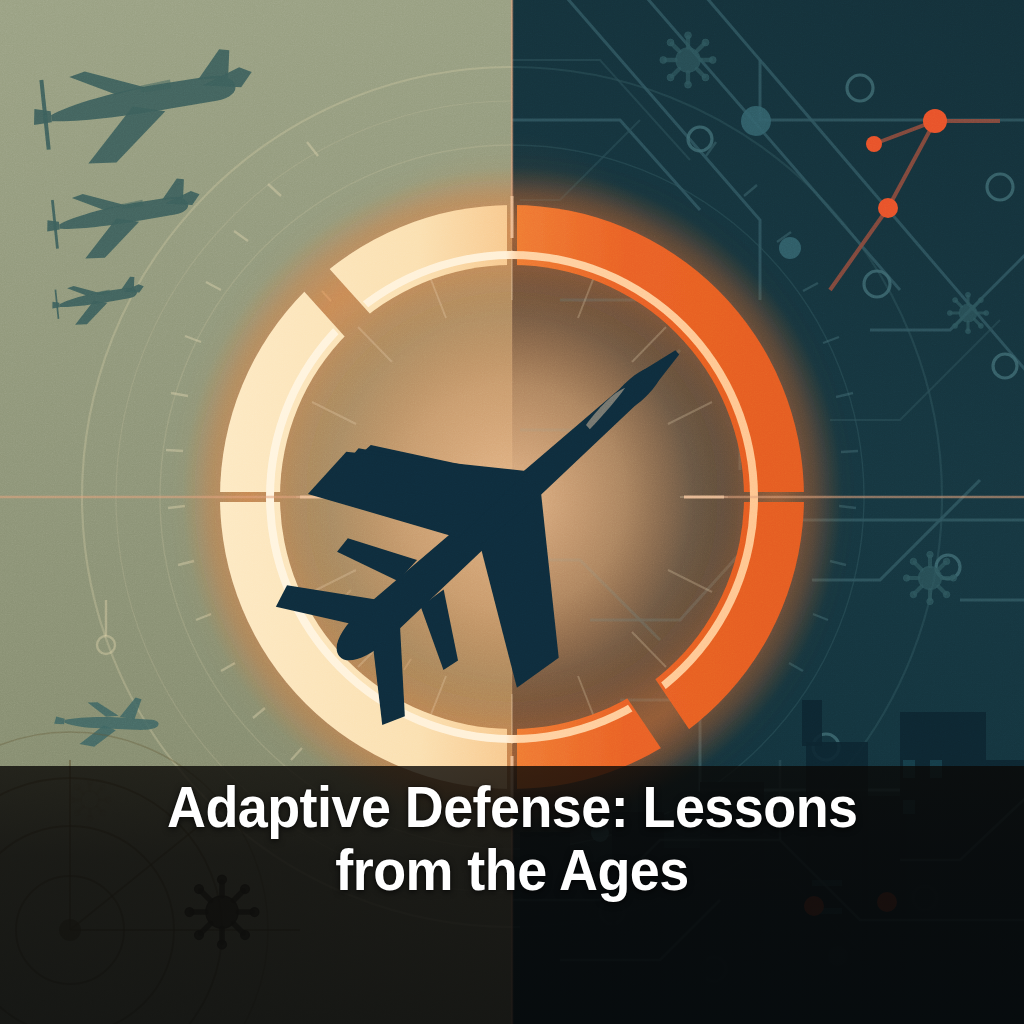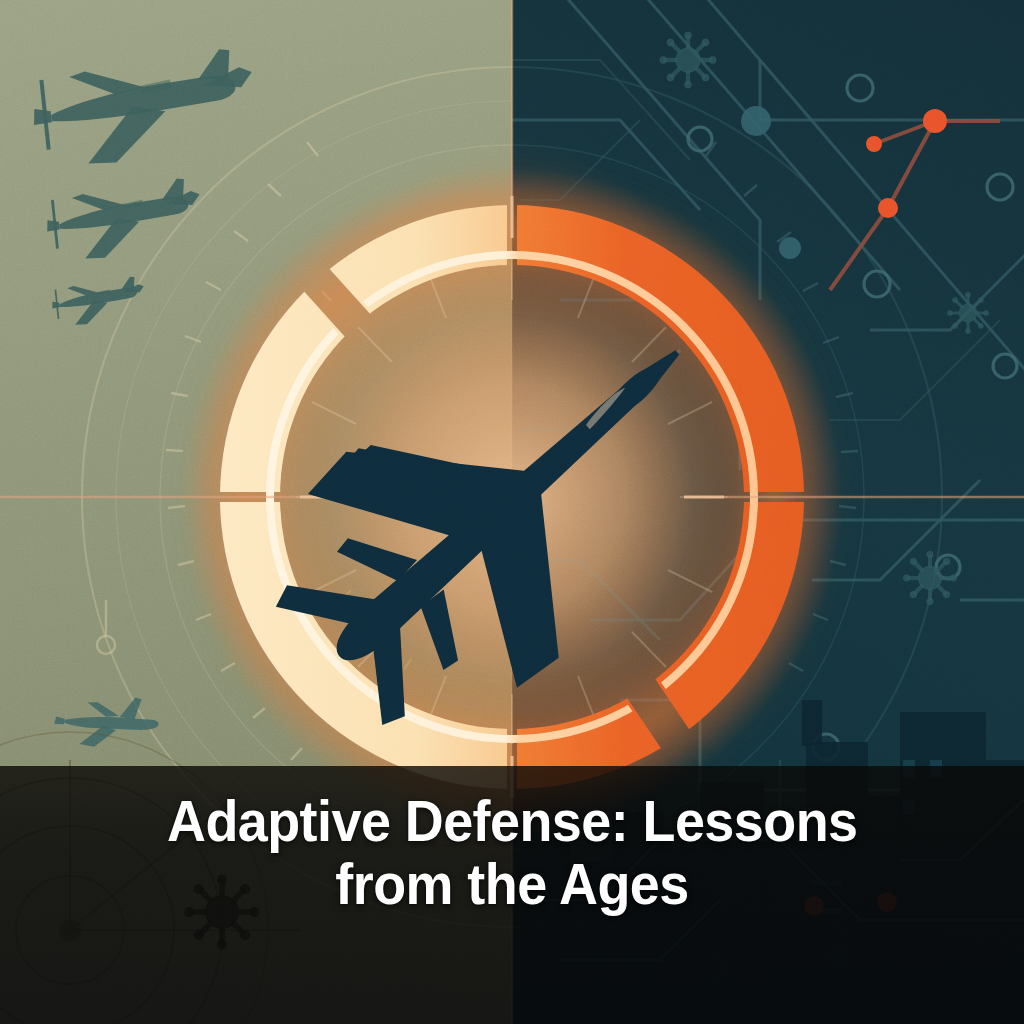--- a/index.html
+++ b/index.html
@@ -39,21 +39,21 @@
   .grain{
     position:absolute;inset:0;
     opacity:.30;mix-blend-mode:overlay;
   }
 
   
   .banner{
     position:absolute;left:0;top:766px;width:1024px;height:258px;
     background:linear-gradient(180deg,rgba(10,8,6,.80) 0%,rgba(8,8,8,.86) 35%,rgba(6,8,9,.88) 100%);
     display:flex;flex-direction:column;align-items:center;justify-content:flex-start;
-    padding-top:24px;box-sizing:border-box;
+    padding-top:10px;box-sizing:border-box;
   }
   .title-line{
     color:#ffffff;
     font-family:"Liberation Sans",sans-serif;
     font-weight:700;
     font-size:58px;
     line-height:1.08;
     letter-spacing:-0.6px;
     text-align:center;
     transform:scaleX(.93);

